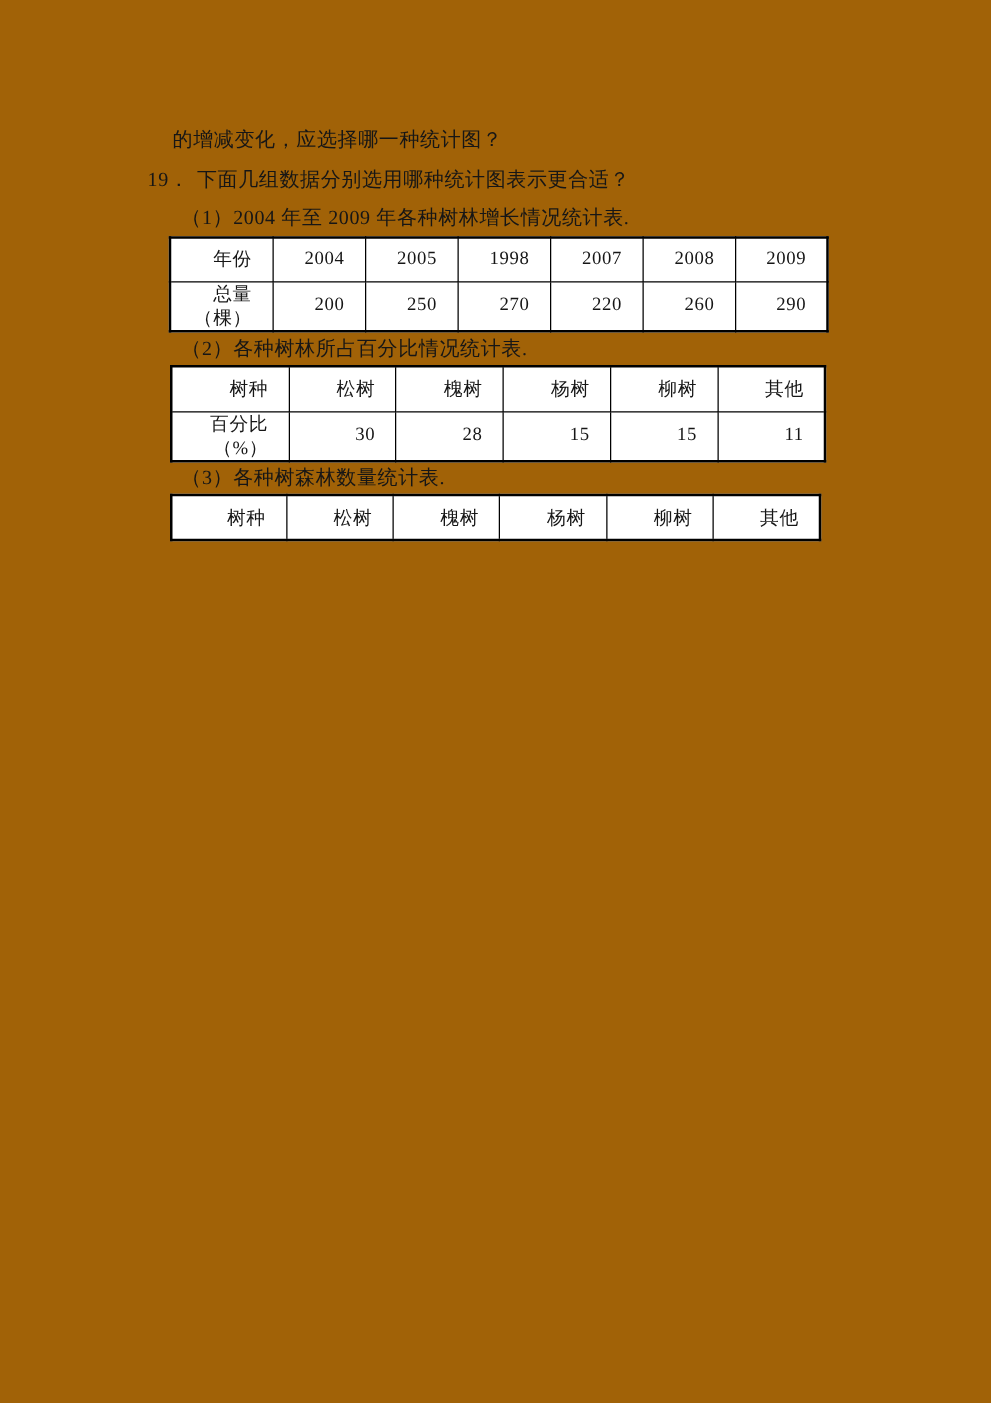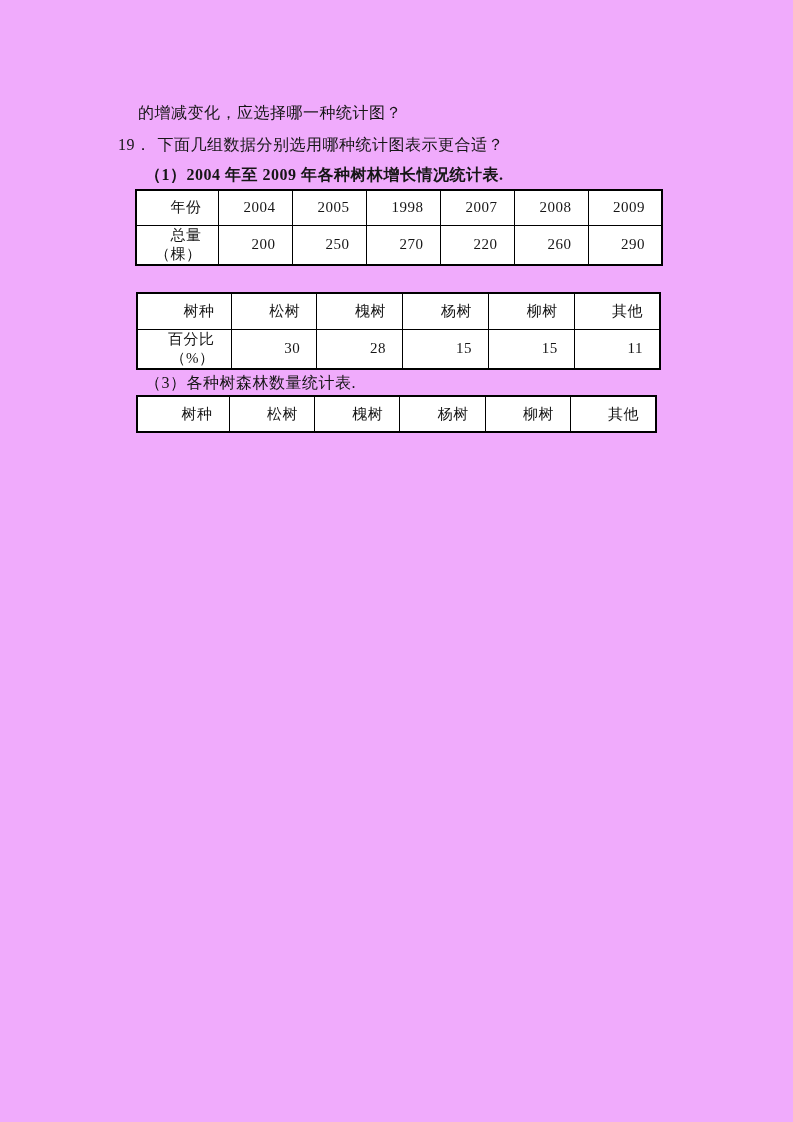--- a/index.html
+++ b/index.html
@@ -9,34 +9,34 @@
     background: #ffffff;
     position: relative;
     font-family: "Liberation Serif", "DejaVu Serif", serif;
     color: #161616;
   }
   .page {
     position: absolute;
     top: 0; left: 0;
     width: 793px;
     height: 1122px;
-    background: #f0abfc;
+    background: #a16207;
     overflow: hidden;
   }
   .txt {
     position: absolute;
     margin: 0;
     font-size: 16px;
     line-height: 20px;
     white-space: nowrap;
     letter-spacing: 0.5px;
   }
   .intro    { left: 138px; top: 103px; }
   .question { left: 118px; top: 135px; }
-  .label-1  { left: 145px; top: 165px; font-weight: bold; }
+  .label-1  { left: 145px; top: 165px; }
   .label-2  { left: 145px; top: 270px; }
   .label-3  { left: 145px; top: 373px; }
   .q-num { padding-right: 6px; margin-top: 39px; }
 
   table.tbl {
     position: absolute;
     border-collapse: collapse;
     table-layout: fixed;
     background: #ffffff;
     border: 2px solid #000;
@@ -98,20 +98,21 @@
         <td>200</td>
         <td>250</td>
         <td>270</td>
         <td>220</td>
         <td>260</td>
         <td>290</td>
       </tr>
     </tbody>
   </table>
 
+  <p class="txt label-2">（2）各种树林所占百分比情况统计表.</p>
 
   <table class="tbl t2">
     <colgroup>
         <col class="c-label">
         <col>
         <col>
         <col>
         <col>
         <col>
       </colgroup>

